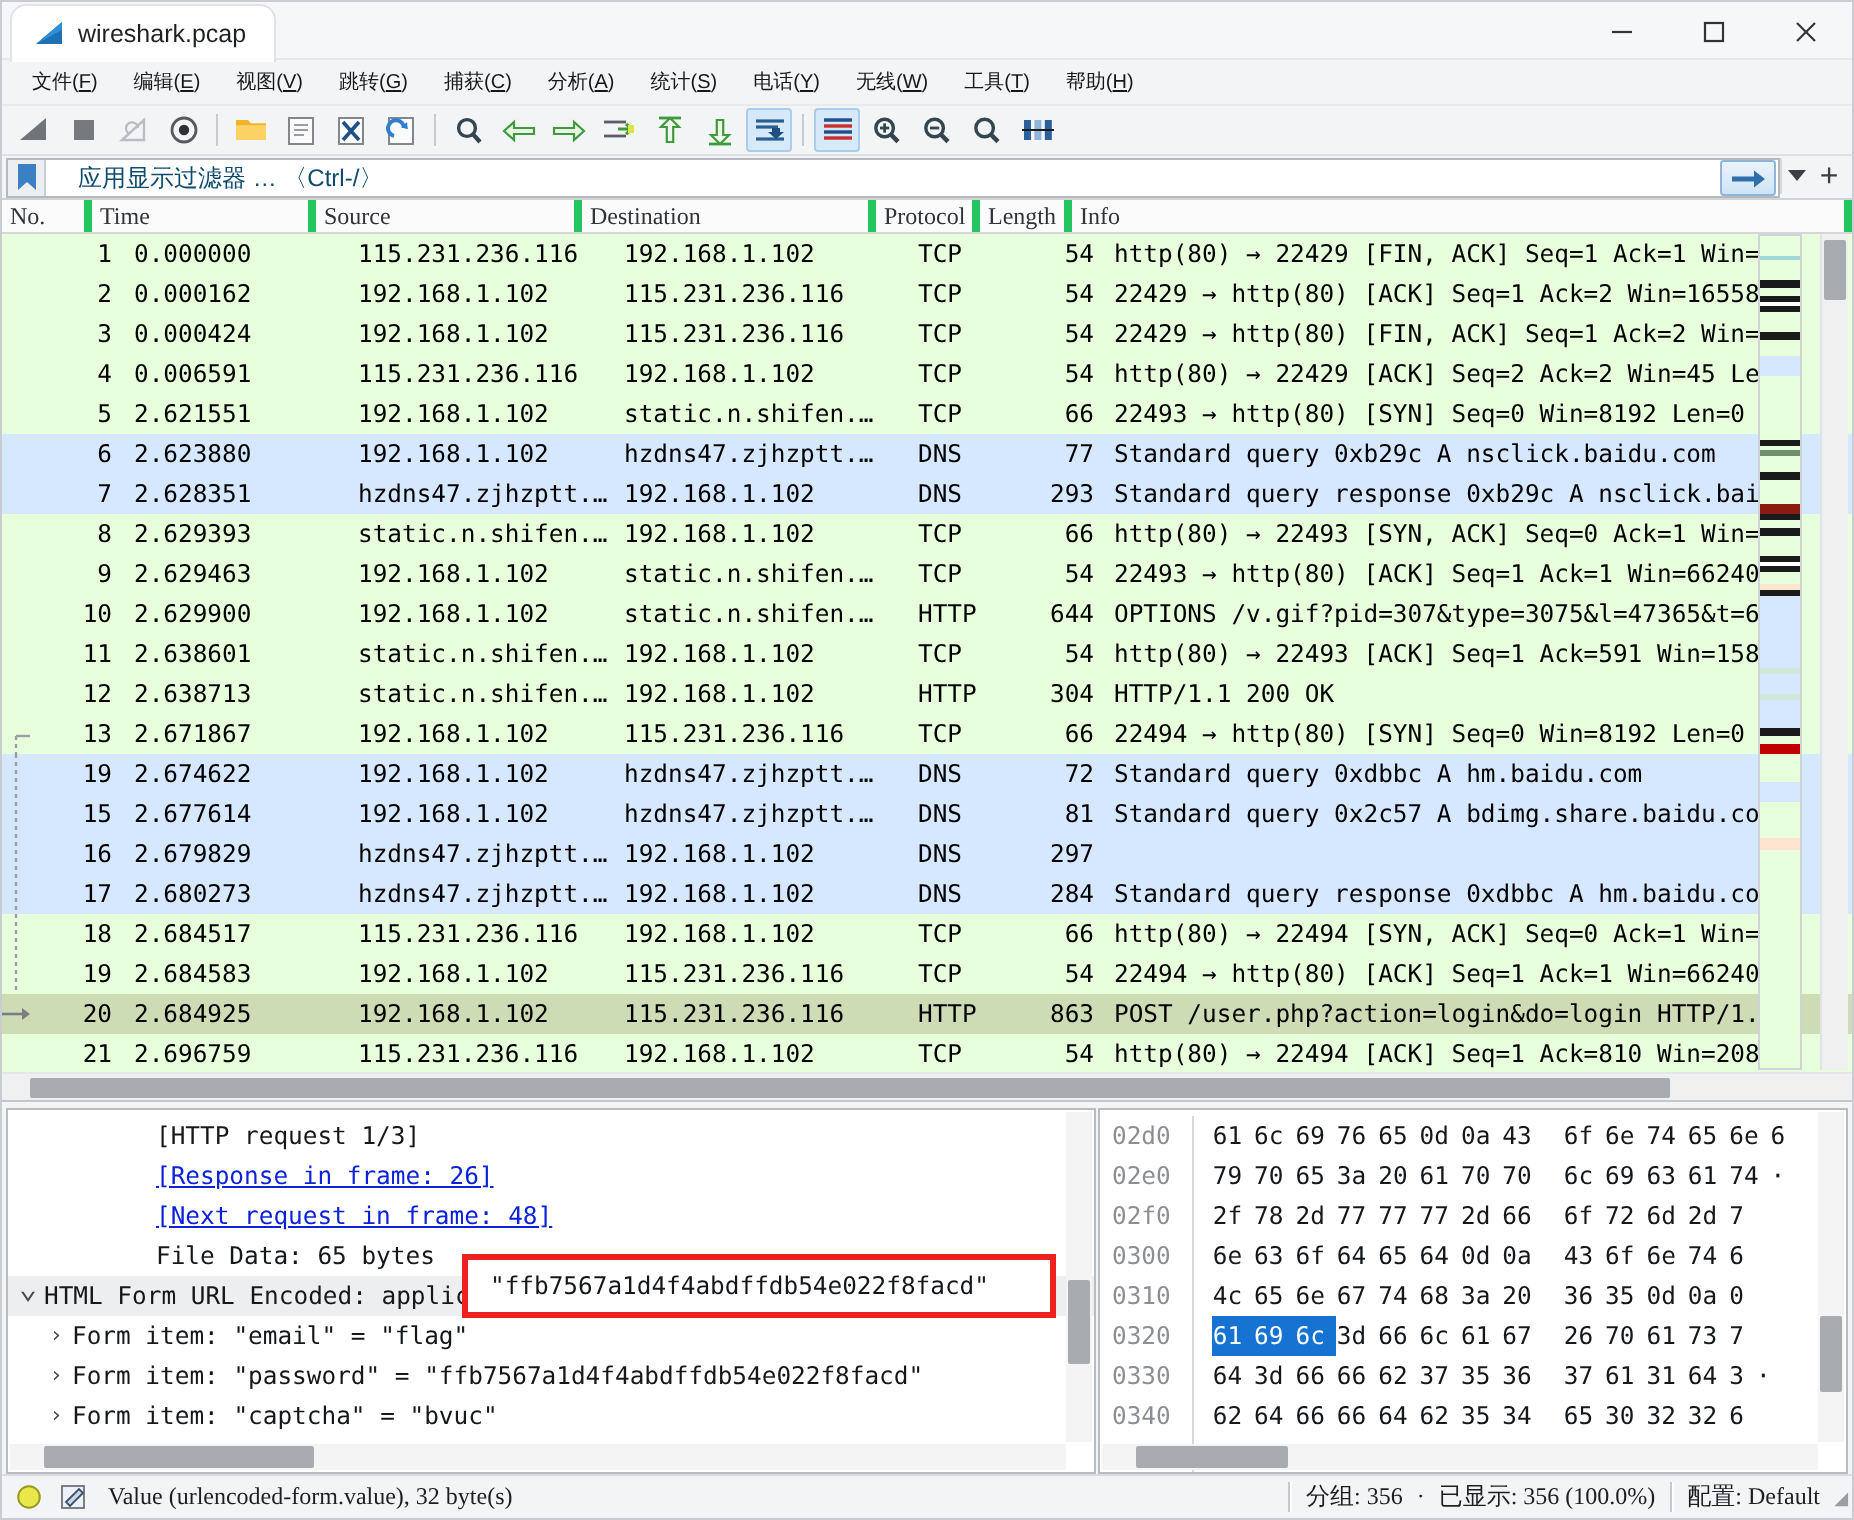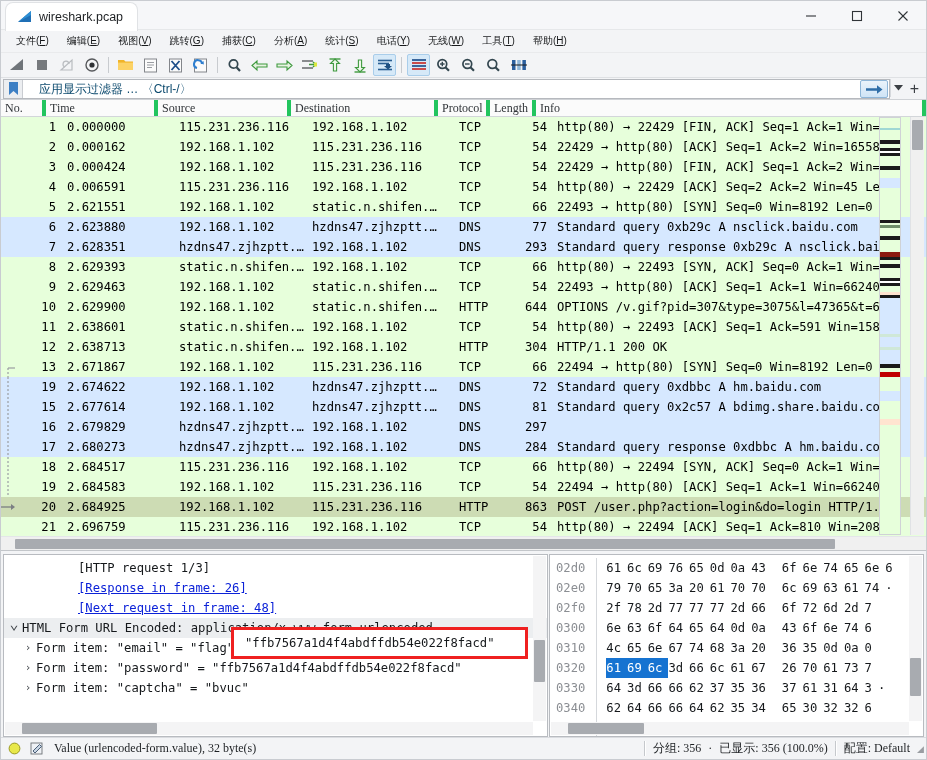--- a/index.html
+++ b/index.html
@@ -781,20 +781,25 @@
           <div class="tnode">
             <span class="t-indent" style="width: 58px; flex: 0 0 58px;"></span>
             <span class="t-arrow"></span>
             <span class="t-link">[Response in frame: 26]</span>
           </div>
           <div class="tnode">
             <span class="t-indent" style="width: 58px; flex: 0 0 58px;"></span>
             <span class="t-arrow"></span>
             <span class="t-link">[Next request in frame: 48]</span>
           </div>
+          <div class="tnode">
+            <span class="t-indent" style="width: 58px; flex: 0 0 58px;"></span>
+            <span class="t-arrow"></span>
+            <span>File Data: 65 bytes</span>
+          </div>
           <div class="tnode sel-row">
             <span class="t-indent" style="width: 2px; flex: 0 0 2px;"></span>
             <span class="t-arrow" style="font-size: 15px; line-height: 12px;">⌄</span>
             <span>HTML Form URL Encoded: application/x-www-form-urlencoded</span>
           </div>
           <div class="tnode">
             <span class="t-indent" style="width: 16px; flex: 0 0 16px;"></span>
             <span class="t-arrow">›</span>
             <span>Form item: "email" = "flag"</span>
           </div>

